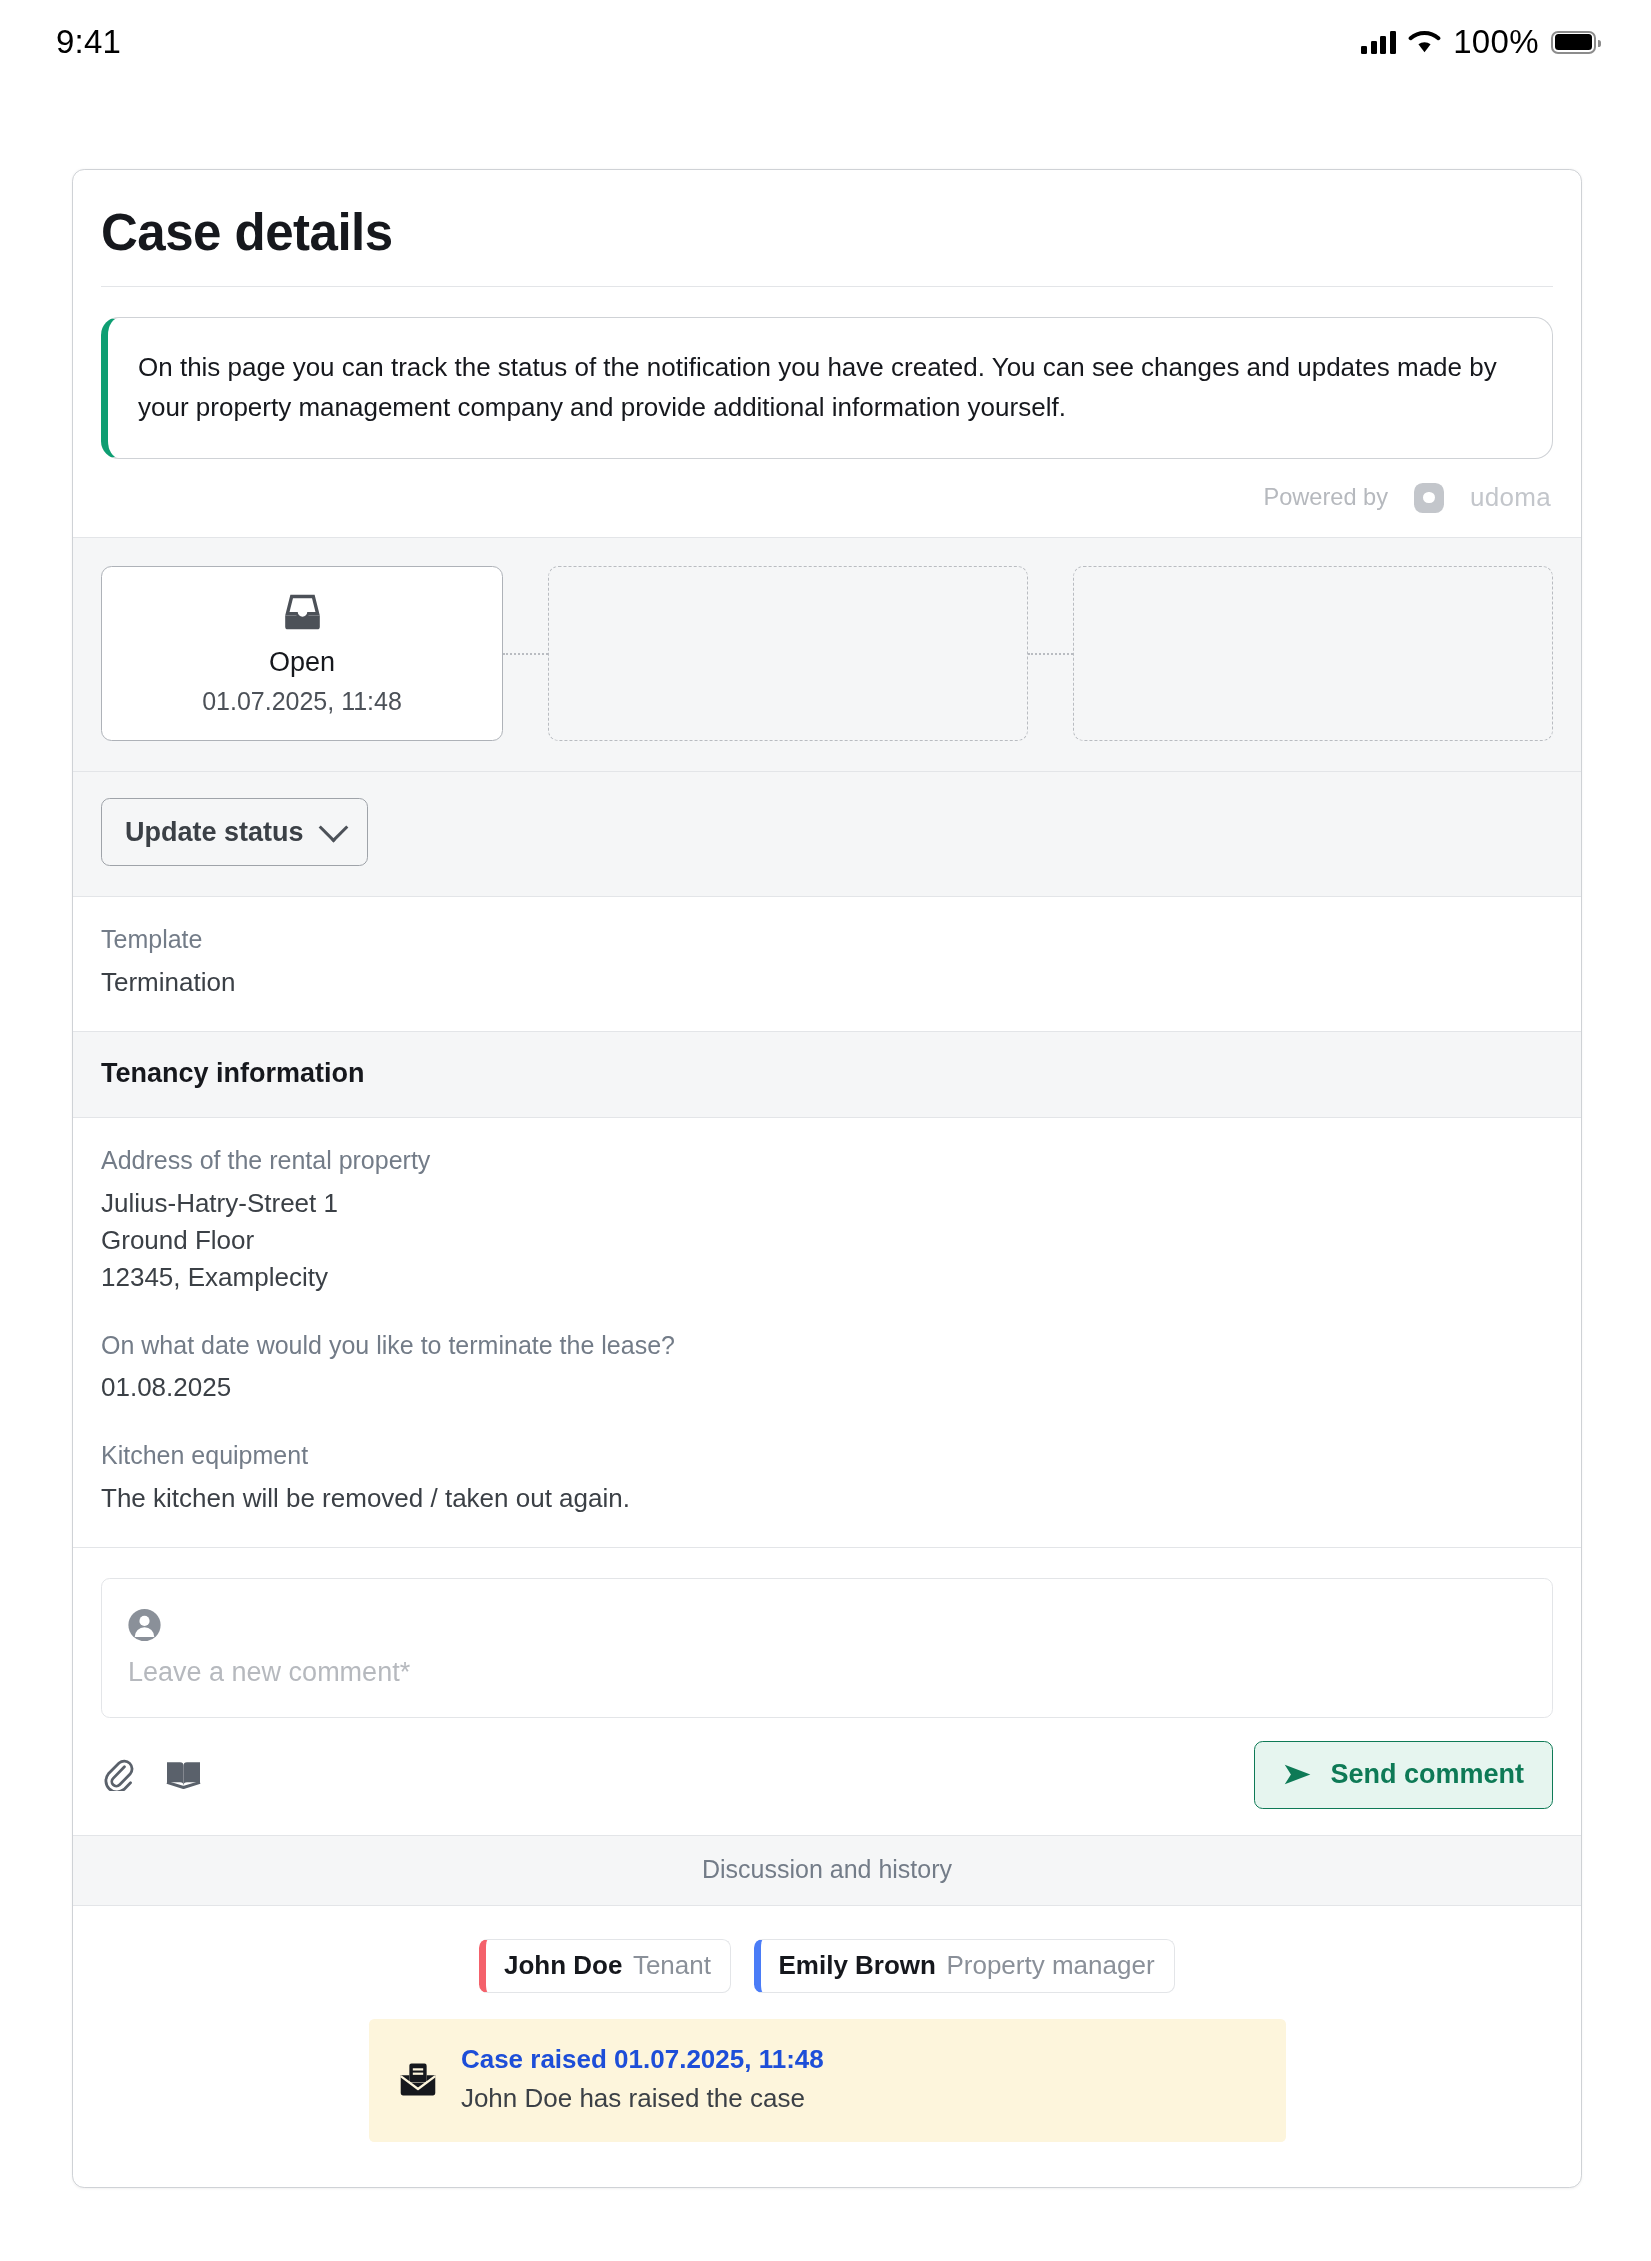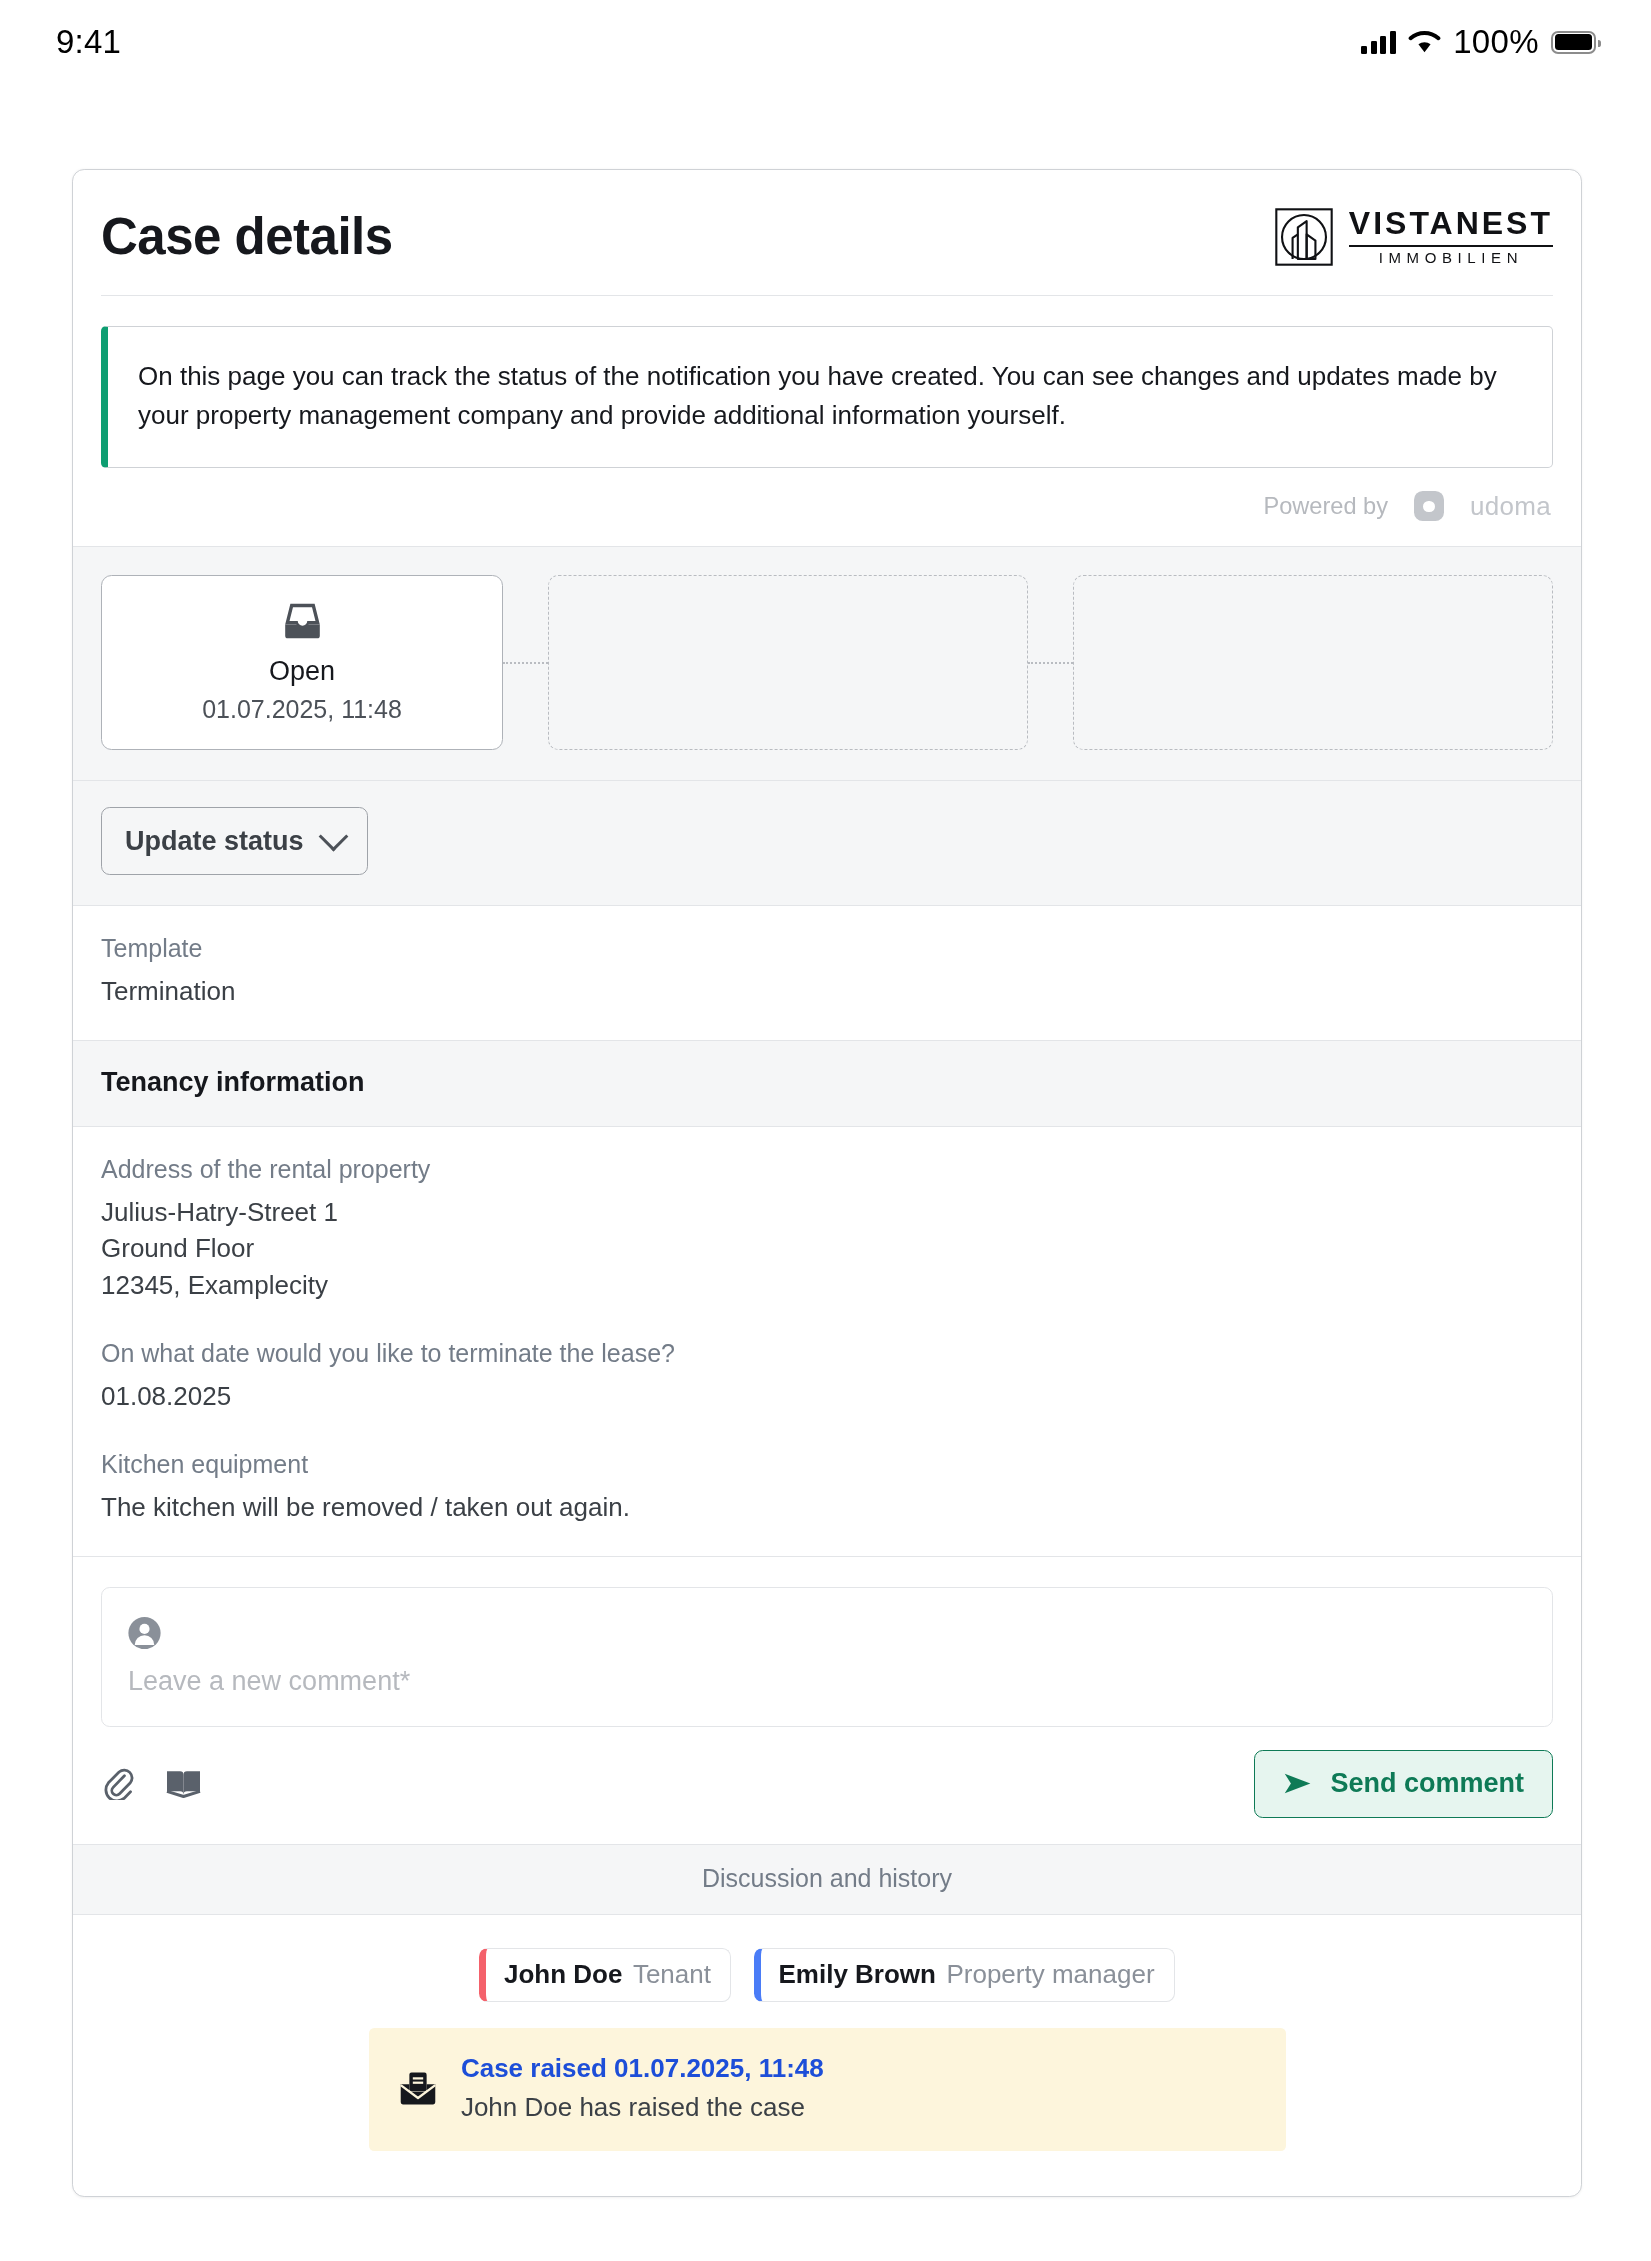--- a/index.html
+++ b/index.html
@@ -124,21 +124,21 @@
   .head-sep {
     margin: 28px 28px 0 28px;
     border-top: 1.7px solid #e3e5e8;
   }
 
   
   .banner-wrap { padding: 30px 28px 0 28px; }
   .banner {
     border: 1.7px solid #cfd2d6;
     border-left: 7px solid #0e9e72;
-    border-radius: 5px;
+    border-radius: 18px;
     padding: 30px 30px 31px 30px;
   }
   .banner p {
     font-size: 26px;
     line-height: 1.52;
     color: #16181d;
     max-width: 1362px;
   }
 
   .powered {
@@ -381,34 +381,20 @@
       <div class="battery">
           <span></span>
         </div>
     </div>
   </div>
 
   <div class="card">
 
     <div class="card-head">
       <div class="page-title">Case details</div>
-      <div class="logo">
-        <svg class="logo-mark" viewBox="0 0 66 66">
-          <rect x="1.5" y="1.5" width="63" height="63" fill="none" stroke="#101114" stroke-width="2.4"></rect>
-          <circle cx="33" cy="33" r="25" fill="none" stroke="#101114" stroke-width="2.4"></circle>
-          <path d="M26 58 V22 L36 15 V58 Z" fill="none" stroke="#101114" stroke-width="2.4" stroke-linejoin="round"></path>
-          <path d="M36 58 V30 L46 37 V58 Z" fill="none" stroke="#101114" stroke-width="2.4" stroke-linejoin="round"></path>
-          <path d="M20 58 V34 L26 30" fill="none" stroke="#101114" stroke-width="2.4" stroke-linejoin="round"></path>
-        </svg>
-        <div class="logo-text">
-          <div class="logo-name">VISTANEST</div>
-          <div class="logo-rule"></div>
-          <div class="logo-sub">IMMOBILIEN</div>
-        </div>
-      </div>
     </div>
 
     <div class="head-sep"></div>
 
     <div class="banner-wrap">
       <div class="banner">
         <p>On this page you can track the status of the notification you have created. You can see changes and updates made by your property management company and provide additional information yourself.</p>
       </div>
     </div>
 

